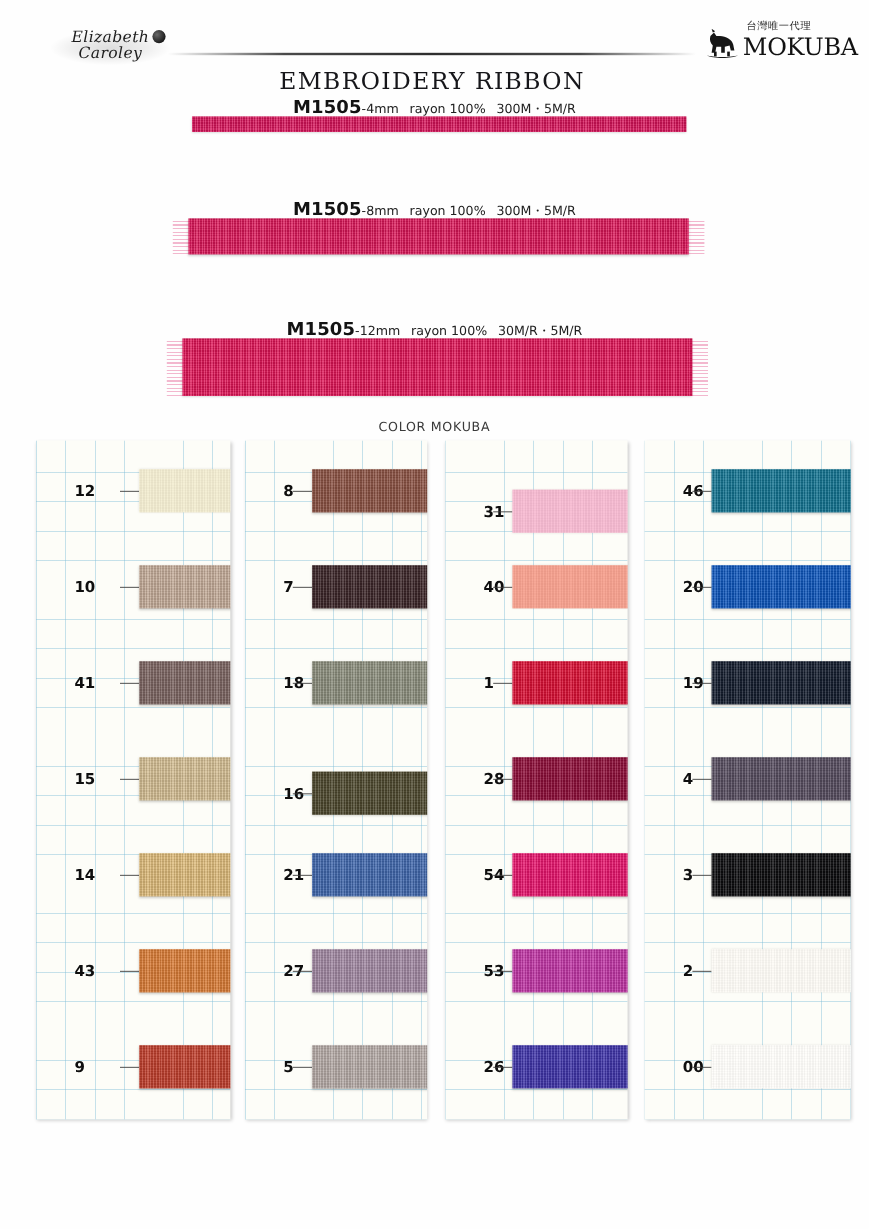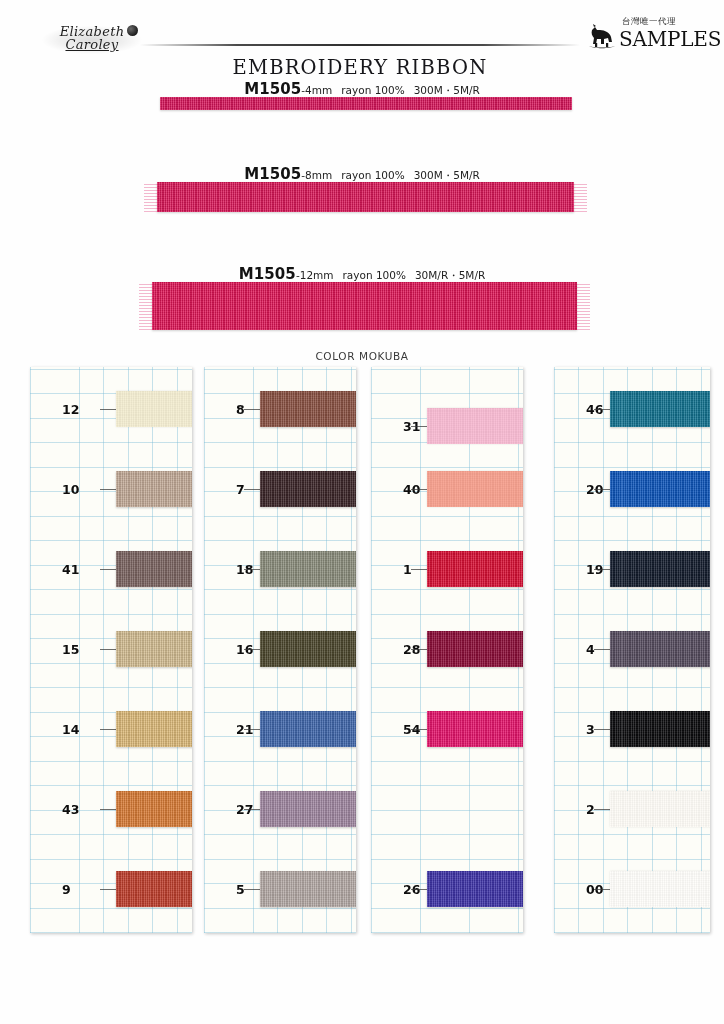--- a/index.html
+++ b/index.html
@@ -20,21 +20,21 @@
   .brand-logo .leafbg {
     position: absolute; left: 0; top: 6px; width: 140px; height: 40px;
     background: radial-gradient(ellipse 70px 20px at 50% 50%, rgba(0,0,0,0.13) 0%, rgba(0,0,0,0.06) 45%, rgba(255,255,255,0) 72%);
   }
   .brand-logo .script {
     position: relative; z-index: 2; text-align: center;
     font-family: "DejaVu Serif", serif; font-style: italic;
     color: #1d1d1d; line-height: 0.98;
   }
   .brand-logo .script .l1 { font-size: 13px; letter-spacing: .3px; }
-  .brand-logo .script .l2 { font-size: 13px; letter-spacing: .3px; text-decoration: underline; }
+  .brand-logo .script .l2 { font-size: 13px; letter-spacing: .3px; }
   .brand-logo .rose {
     position: absolute; right: 24px; top: 11px; z-index: 3;
     width: 11px; height: 11px; border-radius: 50%;
     background: radial-gradient(circle at 35% 35%, #6a6a6a, #1c1c1c 70%);
   }
 
   .title-block { position: absolute; left: 150px; top: 12px; width: 420px; text-align: center; }
   .doc-title {
     font-family: "DejaVu Serif", serif;
     font-size: 19.5px; letter-spacing: 1.2px; color: #16161a; white-space: nowrap; margin-top: 44px;
@@ -134,21 +134,21 @@
 
     <div class="mokuba">
       <svg class="horse" viewBox="0 0 32 28">
         <path d="M6 6 L9 3 L11 6 L14 6 C19 6 24 9 25 13 L26 18 L23 18 L22 14 L18 15 L18 20 L15 20 L15 15 L11 15 L10 20 L7 20 L8 14 C6 12 5 9 6 6 Z" fill="#161616"></path>
         <path d="M3 22 C8 25 24 25 29 22 C24 24 8 24 3 22 Z" fill="#161616"></path>
         <rect x="9" y="19" width="2.2" height="4" fill="#161616"></rect>
         <rect x="20" y="19" width="2.2" height="4" fill="#161616"></rect>
         <path d="M8 3 L7 0 L10 2 Z" fill="#161616"></path>
       </svg>
       <div class="cn">台灣唯一代理</div>
-      <div class="name">SAMPLES</div>
+      <div class="name">MOKUBA</div>
     </div>
   </div>
 
   <div id="ribbons-host">
       <div class="ribbon-row" style="top: 0px;">
         <div class="ribbon-label" style="position: absolute; top: 79px; left: 0px; width: 724px;"><span class="code">M1505</span><span class="width">-4mm</span><span class="spec">rayon 100%</span><span class="spec2">300M・5M/R</span></div>
         <div class="ribbon-strip" style="position: absolute; top: 97px; left: 160px; width: 412px; height: 13px; background: rgb(216, 18, 89); box-shadow: rgba(0, 0, 0, 0.18) 0px 1px 2px;">
           <div class="weave"></div>
         </div>
       </div>
@@ -240,21 +240,21 @@
             <div class="tex"></div>
           </div>
         </div>
         <div class="swatch-row" style="top: 162px;">
           <div class="swatch-num">18</div>
           <div class="swatch-lead" style="left: 20px; width: 16px;"></div>
           <div class="swatch" style="left: 36px; width: 118px; background: rgb(139, 141, 124); box-shadow: rgba(0, 0, 0, 0.2) 0px 1px 2px;">
             <div class="tex"></div>
           </div>
         </div>
-        <div class="swatch-row" style="top: 242px;">
+        <div class="swatch-row" style="top: 254px;">
           <div class="swatch-num">16</div>
           <div class="swatch-lead" style="left: 20px; width: 16px;"></div>
           <div class="swatch" style="left: 36px; width: 118px; background: rgb(75, 70, 44); box-shadow: rgba(0, 0, 0, 0.2) 0px 1px 2px;">
             <div class="tex"></div>
           </div>
         </div>
         <div class="swatch-row" style="top: 322px;">
           <div class="swatch-num">21</div>
           <div class="swatch-lead" style="left: 20px; width: 16px;"></div>
           <div class="swatch" style="left: 36px; width: 118px; background: rgb(63, 102, 171); box-shadow: rgba(0, 0, 0, 0.2) 0px 1px 2px;">
@@ -306,29 +306,36 @@
             <div class="tex"></div>
           </div>
         </div>
         <div class="swatch-row" style="top: 322px;">
           <div class="swatch-num">54</div>
           <div class="swatch-lead" style="left: 20px; width: 16px;"></div>
           <div class="swatch" style="left: 36px; width: 118px; background: rgb(230, 19, 107); box-shadow: rgba(0, 0, 0, 0.2) 0px 1px 2px;">
             <div class="tex"></div>
           </div>
         </div>
+        <div class="swatch-row" style="top: 402px;">
+          <div class="swatch-num">53</div>
+          <div class="swatch-lead" style="left: 20px; width: 16px;"></div>
+          <div class="swatch" style="left: 36px; width: 118px; background: rgb(191, 52, 164); box-shadow: rgba(0, 0, 0, 0.2) 0px 1px 2px;">
+            <div class="tex"></div>
+          </div>
+        </div>
         <div class="swatch-row" style="top: 482px;">
           <div class="swatch-num">26</div>
           <div class="swatch-lead" style="left: 20px; width: 16px;"></div>
           <div class="swatch" style="left: 36px; width: 118px; background: rgb(62, 51, 168); box-shadow: rgba(0, 0, 0, 0.2) 0px 1px 2px;">
             <div class="tex"></div>
           </div>
         </div>
       </div>
-      <div class="panel" style="left: 554px; width: 156px;">
+      <div class="panel" style="left: 537px; width: 172px;">
         <div class="grid"></div>
         <div class="swatch-row" style="top: 2px;">
           <div class="swatch-num">46</div>
           <div class="swatch-lead" style="left: 20px; width: 16px;"></div>
           <div class="swatch" style="left: 36px; width: 122px; background: rgb(17, 114, 143); box-shadow: rgba(0, 0, 0, 0.2) 0px 1px 2px;">
             <div class="tex"></div>
           </div>
         </div>
         <div class="swatch-row" style="top: 82px; padding-left: 20px;">
           <div class="swatch-num">20</div>

